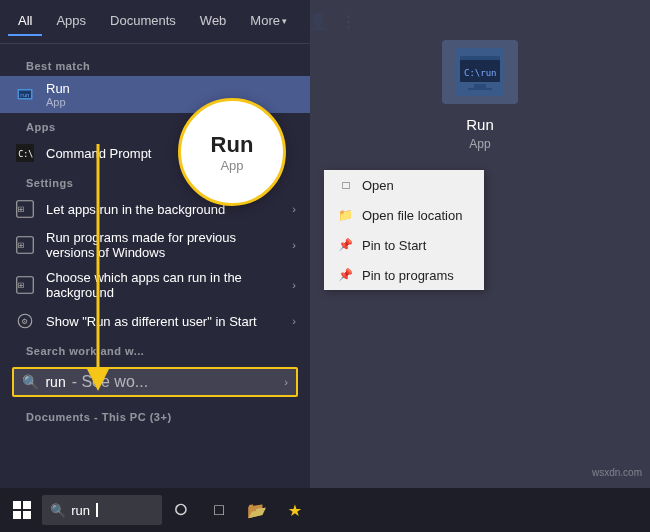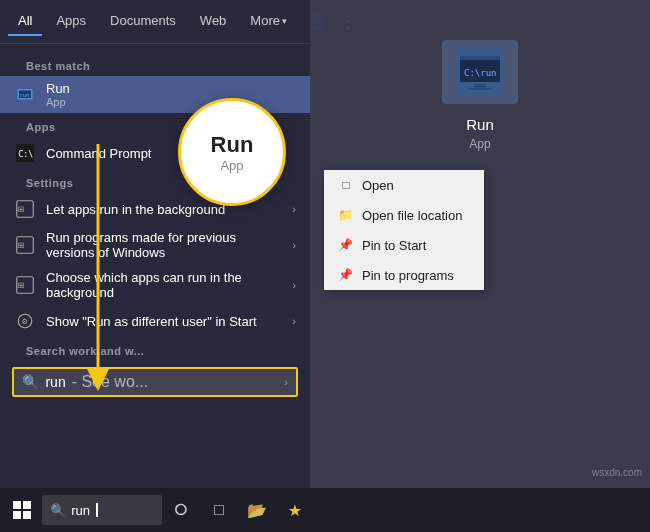--- a/index.html
+++ b/index.html
@@ -436,20 +436,21 @@
 
       <div class="section-label">Search work and w...</div>
 
       <div class="search-highlight-box">
         <span class="search-icon">🔍</span>
         <span class="search-highlight-text">run</span>
         <span class="search-run-see">- See wo...</span>
         <span class="arrow-icon">›</span>
       </div>
 
+      <div class="section-label">Documents - This PC (3+)</div>
 
     </div>
   </div>
 
   <div class="right-panel">
     <div class="app-preview-icon">
       <svg viewBox="0 0 48 48" fill="none">
         <rect width="48" height="48" rx="3" fill="#3a5a8a"></rect>
         <rect x="4" y="8" width="40" height="26" rx="1" fill="#1a2a4a"></rect>
         <rect x="4" y="8" width="40" height="4" rx="0" fill="#2a4a7a"></rect>

